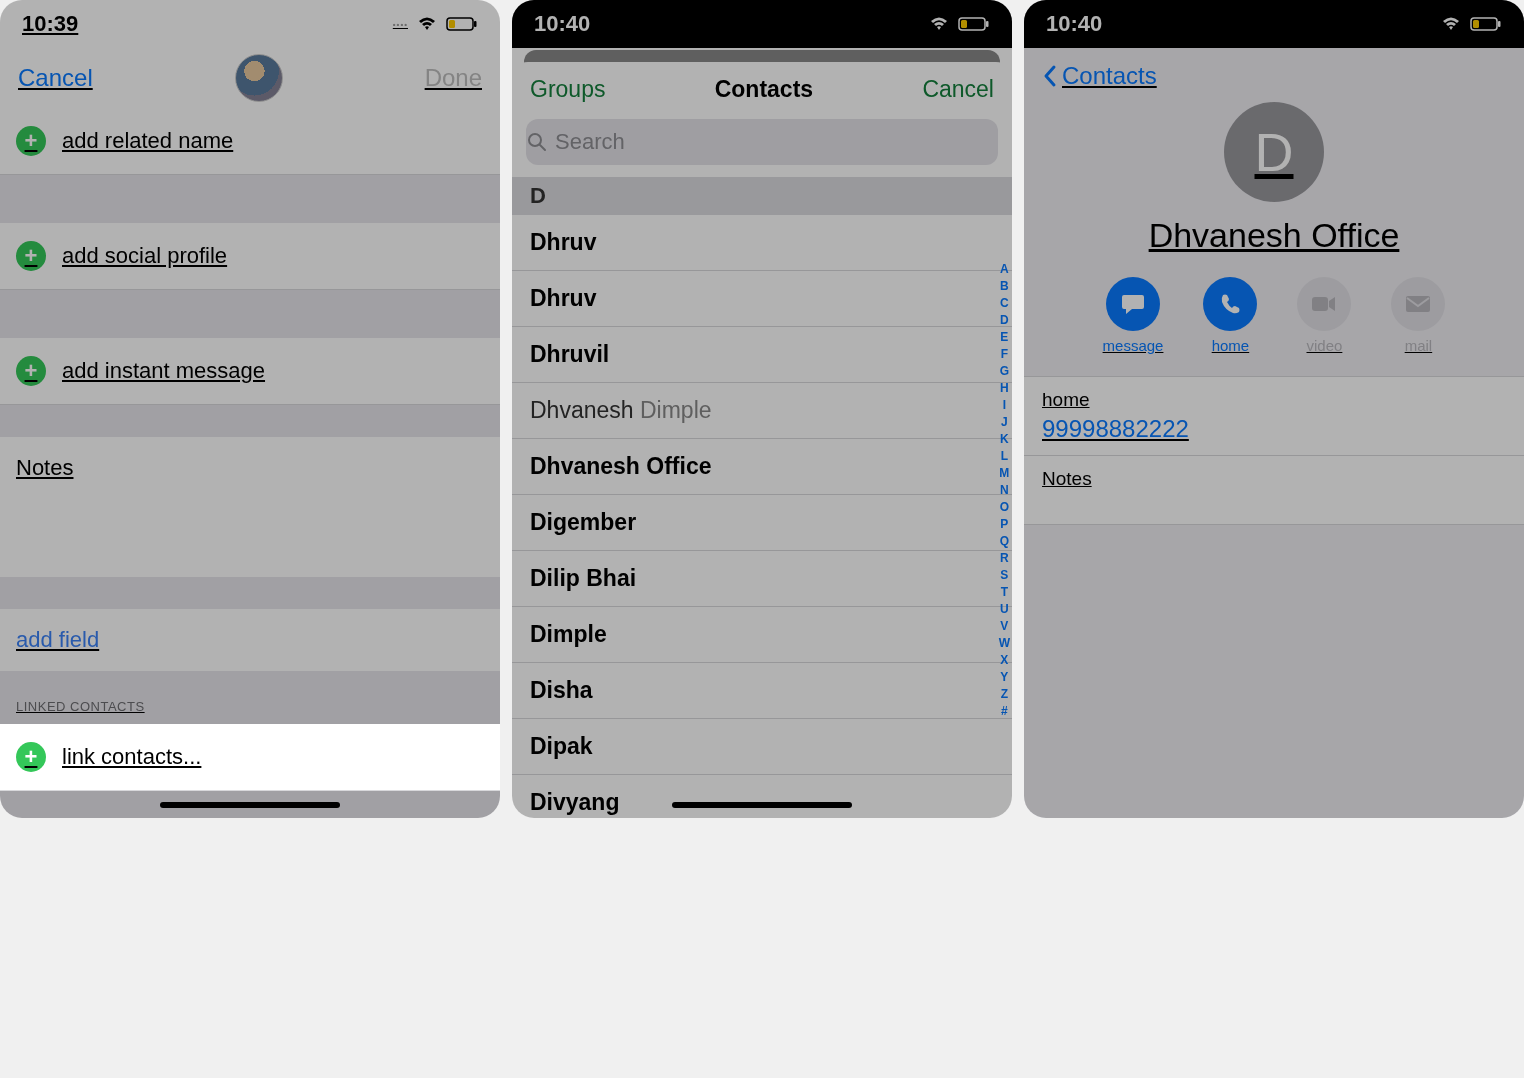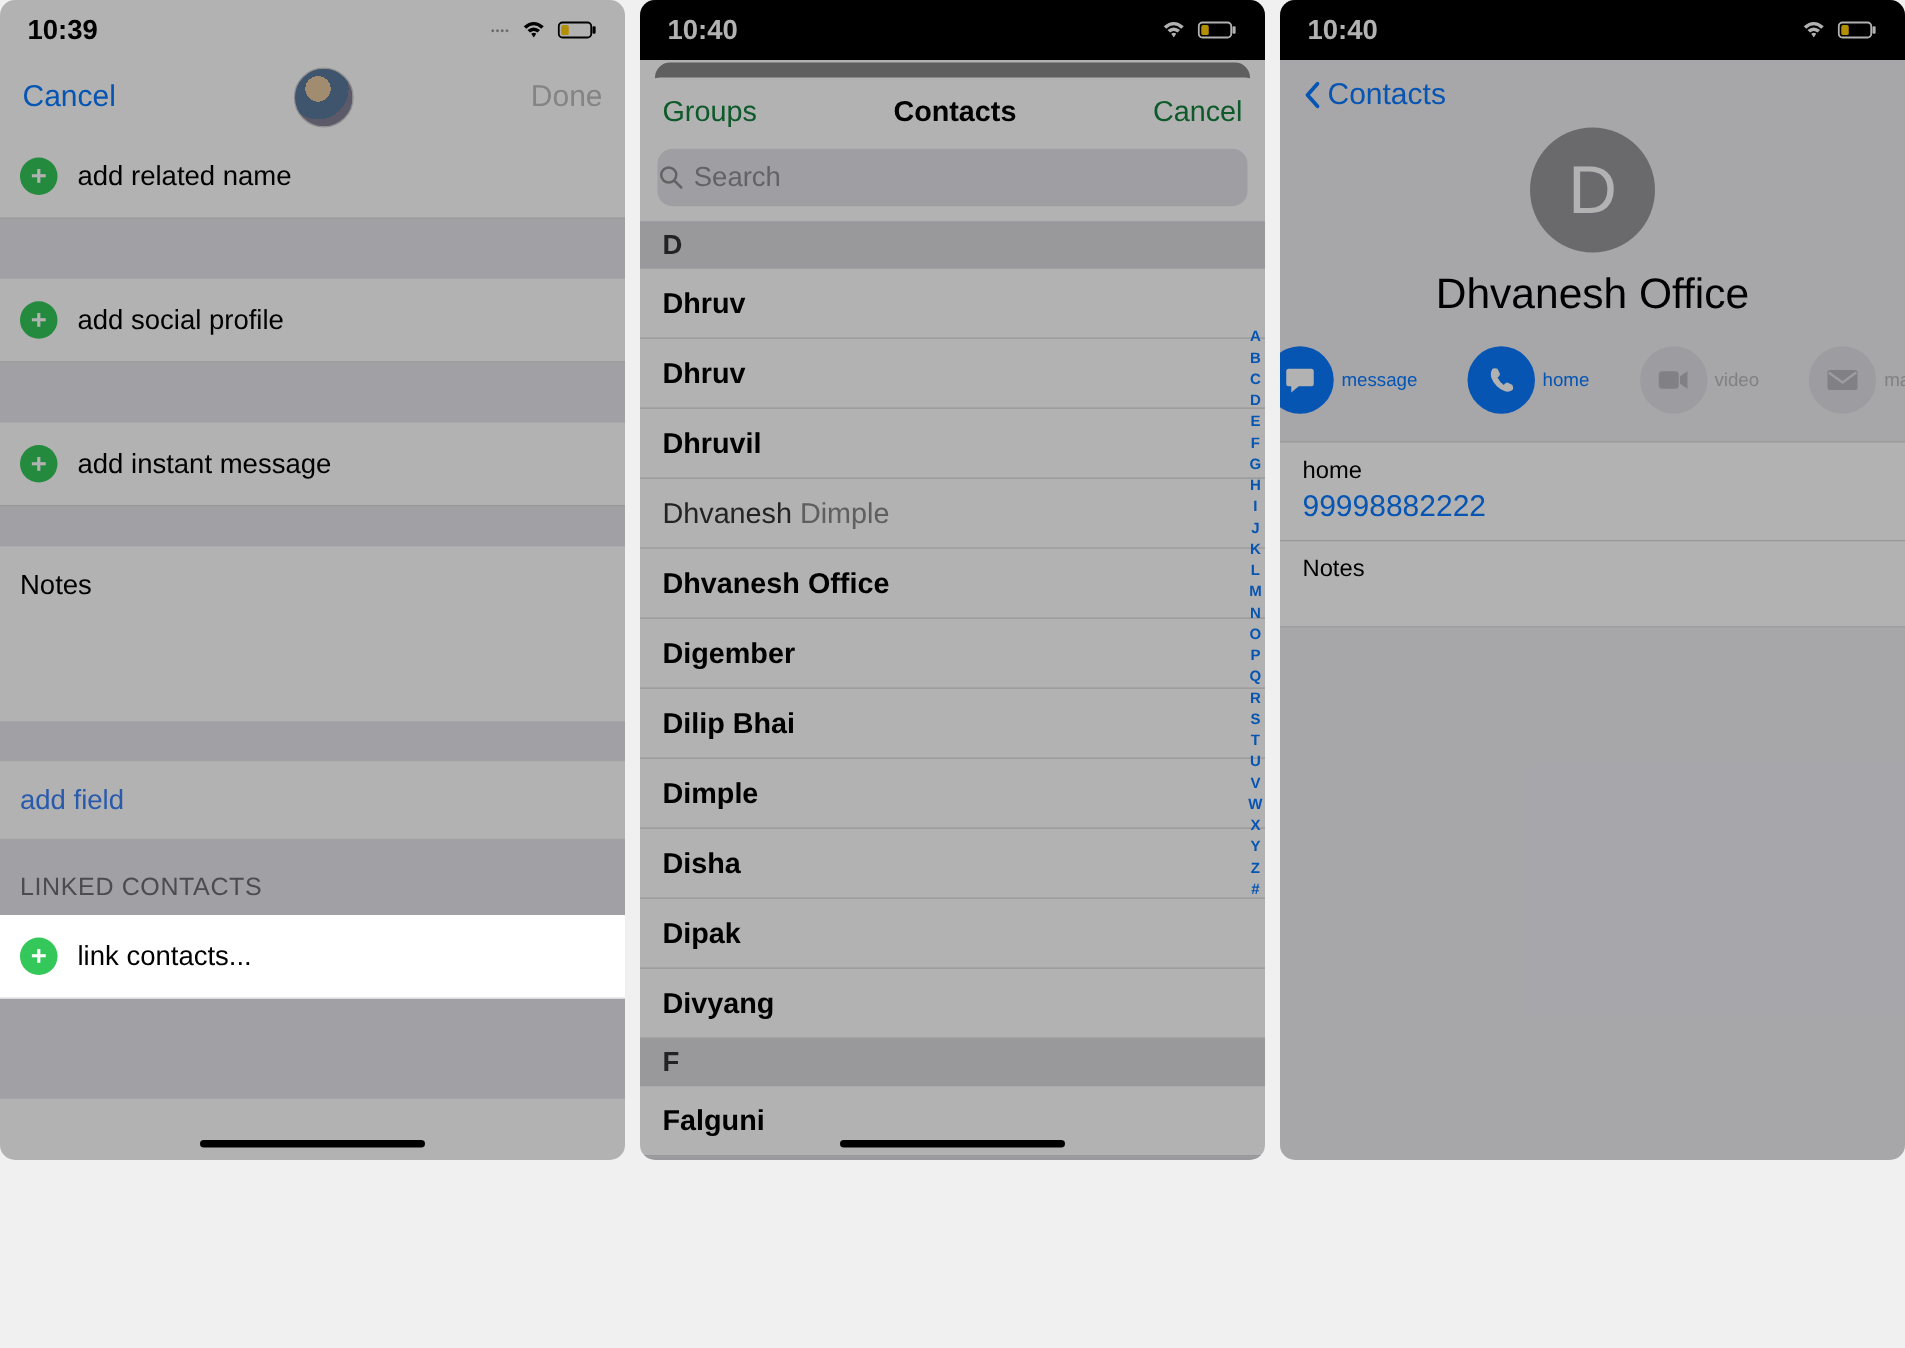--- a/index.html
+++ b/index.html
@@ -6,25 +6,26 @@
   body {
     font-family: -apple-system, "Helvetica Neue", Arial, sans-serif;
     background: #f0f0f0;
     width: 1524px;
     height: 1078px;
     display: flex;
     gap: 12px;
   }
   .phone {
     width: 500px;
-    height: 928px;
+    height: 818px;
     background: #fff;
     position: relative;
     overflow: hidden;
-    border-radius: 12px;
+    border-radius: 22px;
+    text-decoration: underline;
   }
   .dim-overlay {
     position: absolute;
     inset: 0;
     background: rgba(0,0,0,0.30);
     pointer-events: none;
     z-index: 50;
   }
   
   .status-bar {
@@ -87,21 +88,21 @@
   .gap { height: 48px; }
   .gap-sm { height: 32px; }
   .add-icon {
     width: 30px; height: 30px; border-radius: 50%;
     background: #34c759;
     display: flex; align-items: center; justify-content: center;
     color: #fff; font-size: 22px; font-weight: 600;
     flex-shrink: 0;
   }
   .section-label {
-    font-size: 20px; color: #6d6d72; letter-spacing: 0.5px;
+    font-size: 13px; color: #6d6d72; letter-spacing: 0.5px;
     padding: 28px 16px 10px;
     text-transform: uppercase;
   }
   .link-blue { color: #3b82f6; }
   .delete-red { color: #ff3b30; }
   .highlight-row { position: relative; z-index: 55; }
   
   .s2-sheet-top {
     position: absolute;
     top: 50px;
@@ -204,21 +205,21 @@
     font-size: 34px;
     margin-bottom: 22px;
   }
   .action-row {
     display: flex;
     justify-content: center;
     gap: 40px;
     margin-bottom: 22px;
   }
   .action-btn {
-    display: flex; flex-direction: row; align-items: center; gap: 6px;
+    display: flex; flex-direction: column; align-items: center; gap: 6px;
     font-size: 15px;
   }
   .action-circle {
     width: 54px; height: 54px; border-radius: 50%;
     display: flex; align-items: center; justify-content: center;
     color: #fff;
   }
   .action-circle.blue { background: #0a7aff; }
   .action-circle.gray { background: #e1e0e5; color: #b9b8bd; }
   .action-label { color: #0a7aff; }

